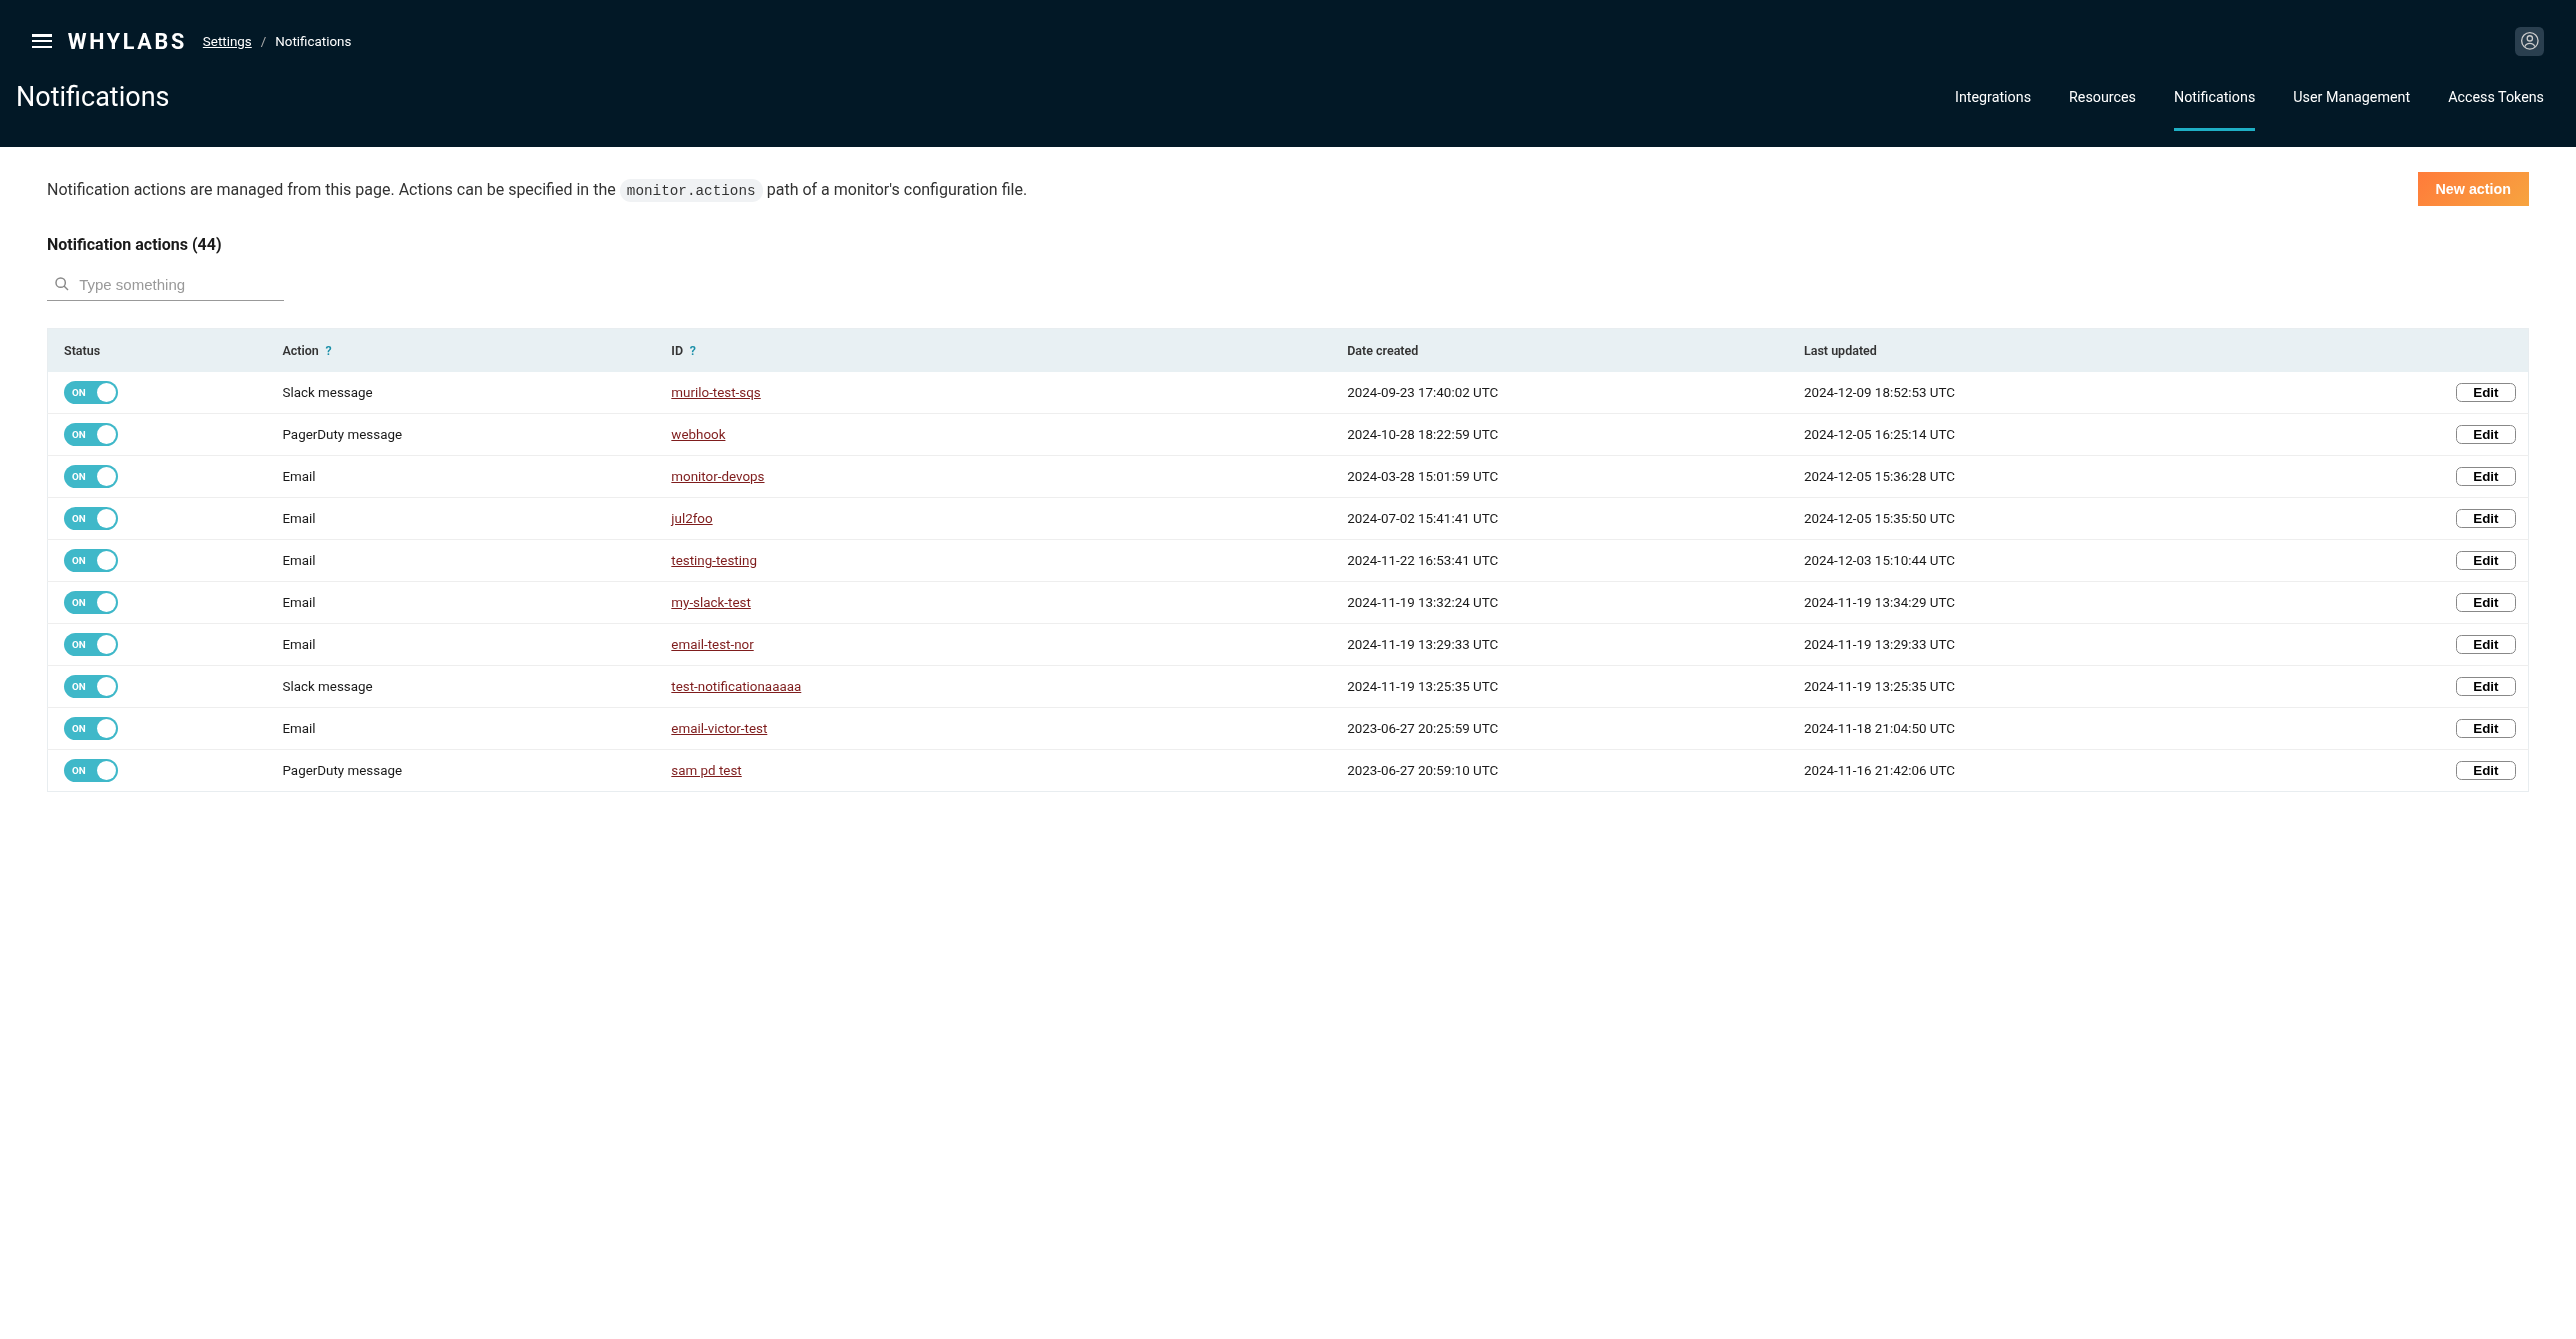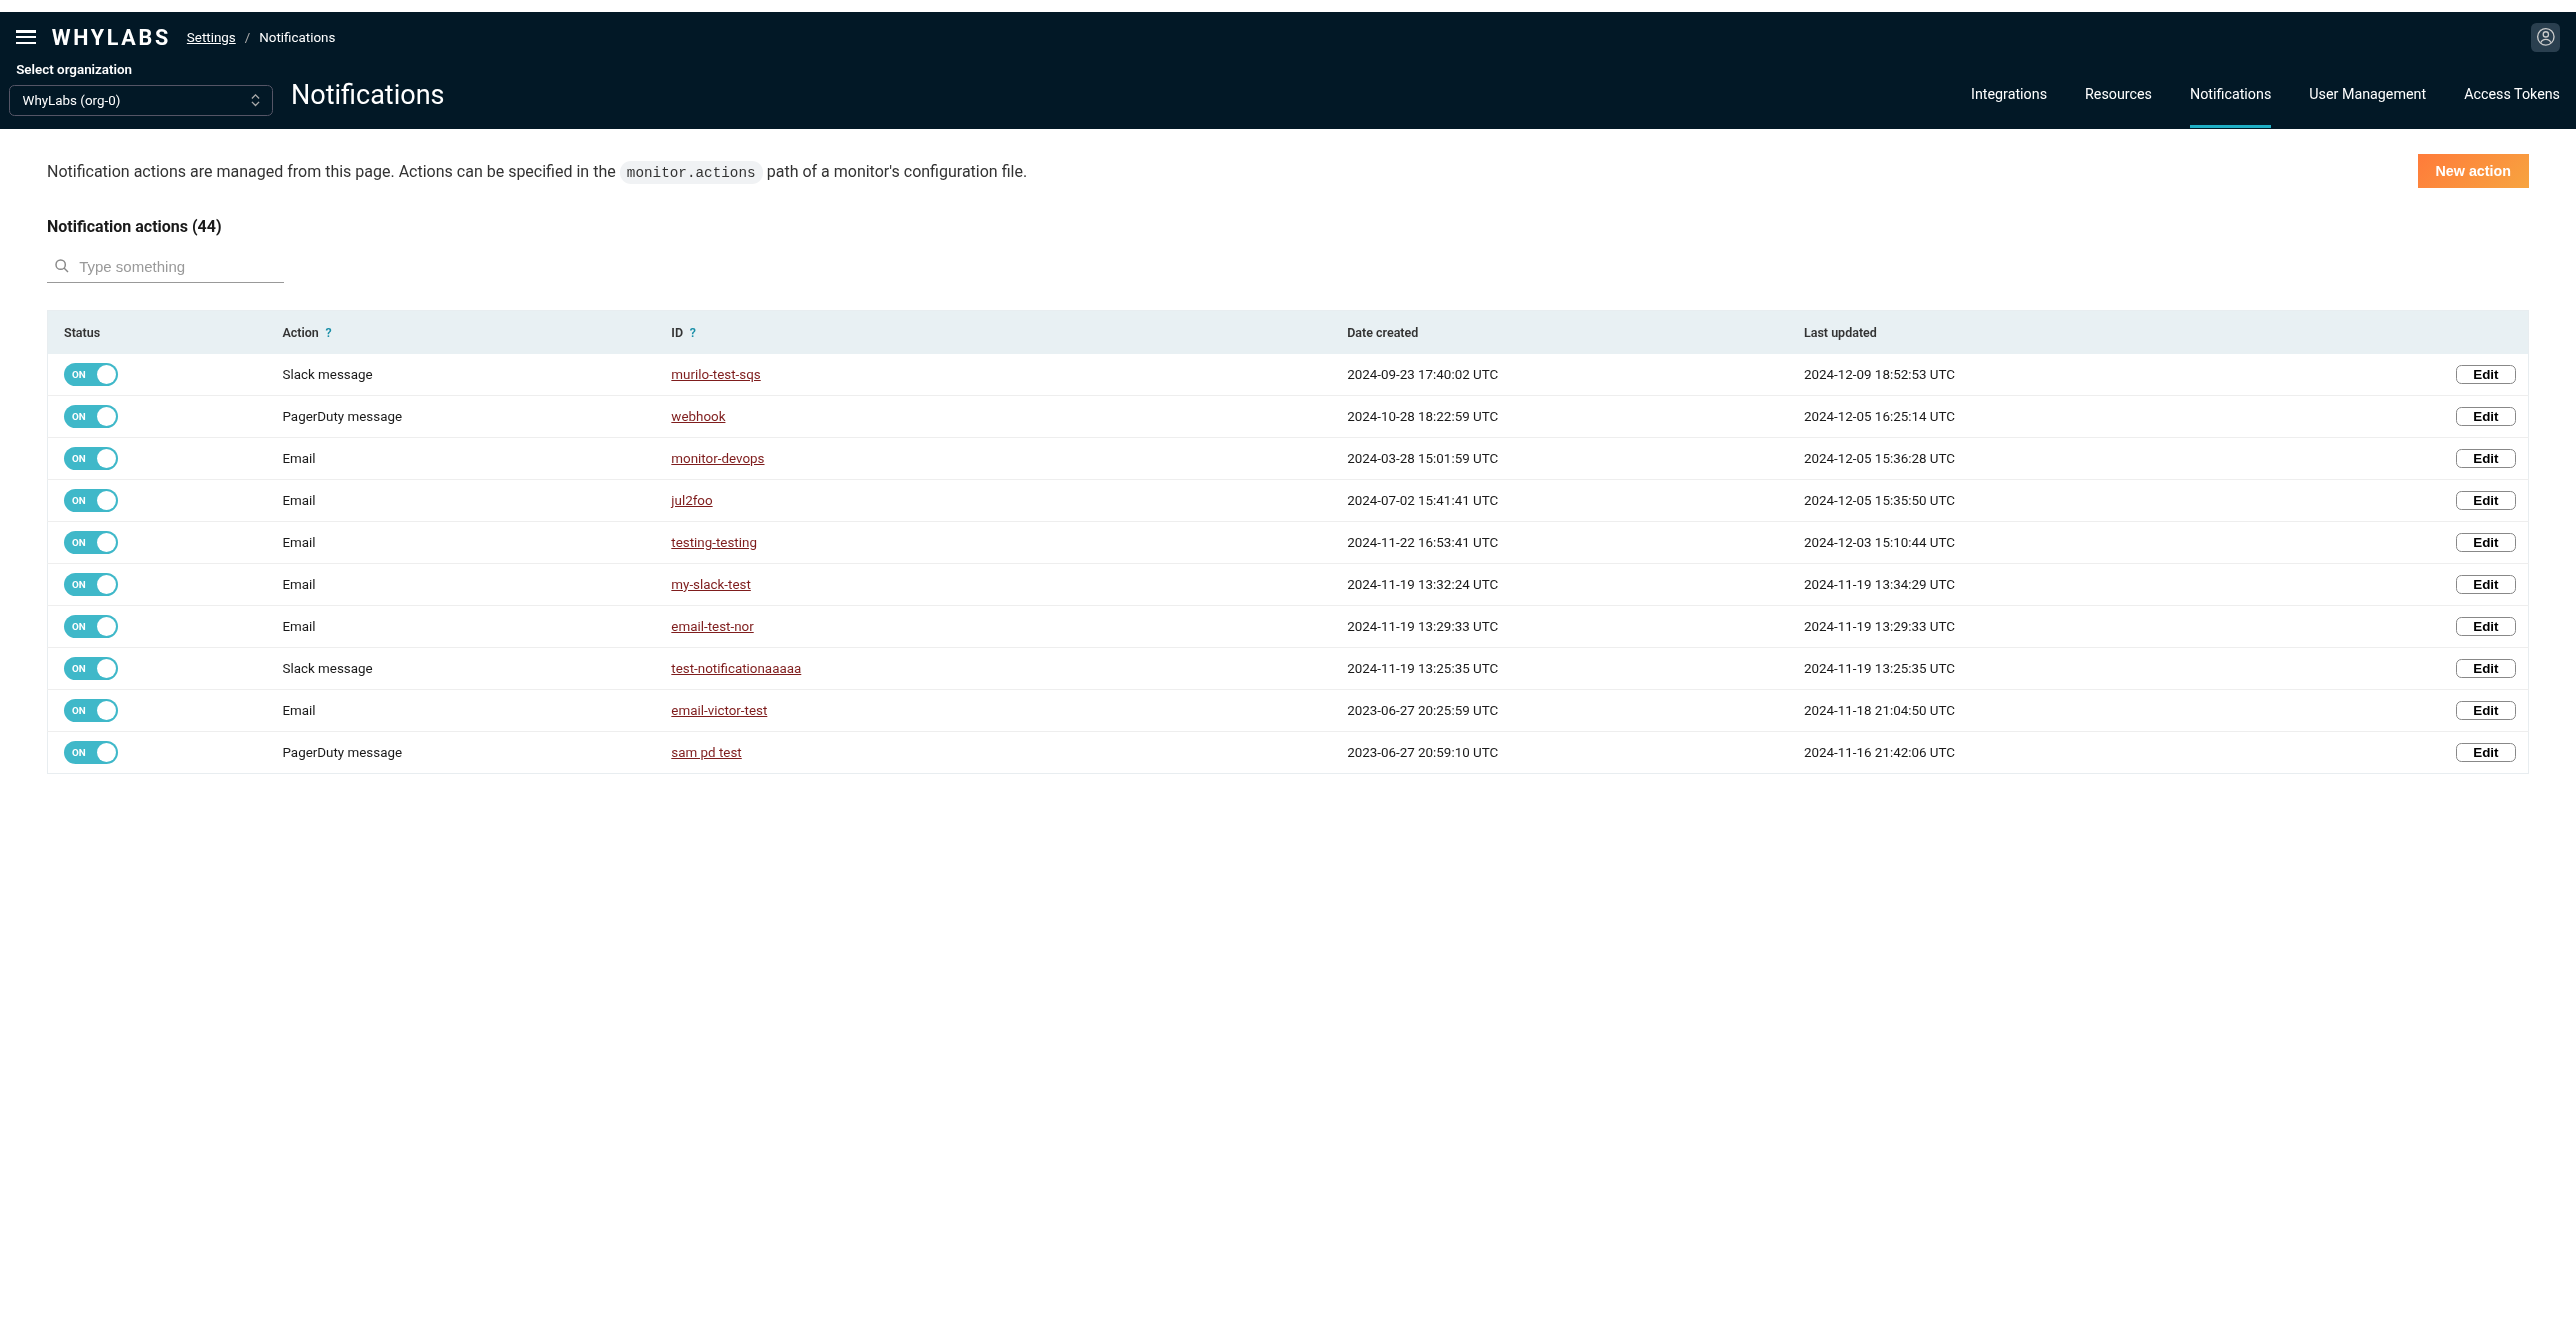--- a/index.html
+++ b/index.html
@@ -8,22 +8,21 @@
       box-sizing: border-box;
     }
     body {
       font-family: -apple-system, BlinkMacSystemFont, 'Segoe UI', Roboto, sans-serif;
       background: #fff;
       color: #1a1a1a;
     }
     .header {
       background: #021826;
       color: #fff;
-      padding: 0;
-      margin-top: 12px;
+      padding: 16px;
     }
     .header-top {
       display: flex;
       align-items: center;
       padding: 10.7px 16px;
       gap: 16px;
     }
     .hamburger {
       display: flex;
       flex-direction: column;
@@ -279,34 +278,20 @@
     <div class="header-top-spacer"></div>
     <div class="profile-icon">
       <svg width="19.7" height="19.7" viewBox="0 0 24 24" fill="none" stroke="#ccc" stroke-width="1.6">
         <circle cx="12" cy="12" r="10"></circle>
         <circle cx="12" cy="9" r="3.2"></circle>
         <path d="M6 19c1-3 4-4 6-4s5 1 6 4"></path>
       </svg>
     </div>
   </div>
   <div class="header-bottom">
-    <div class="org-section">
-      <div class="org-label">Select organization</div>
-      <div class="org-select">
-        <span>WhyLabs (org-0)</span>
-        <span class="org-select-chevron">
-          <svg width="9" height="5.4" viewBox="0 0 10 6">
-              <path d="M1 5 L5 1 L9 5" stroke="#aaa" stroke-width="1.5" fill="none"></path>
-            </svg>
-          <svg width="9" height="5.4" viewBox="0 0 10 6">
-              <path d="M1 1 L5 5 L9 1" stroke="#aaa" stroke-width="1.5" fill="none"></path>
-            </svg>
-        </span>
-      </div>
-    </div>
     <div class="page-title">Notifications</div>
     <div class="nav-spacer"></div>
     <div class="nav-tabs">
       <div class="nav-tab">Integrations</div>
       <div class="nav-tab">Resources</div>
       <div class="nav-tab active">Notifications</div>
       <div class="nav-tab">User Management</div>
       <div class="nav-tab">Access Tokens</div>
     </div>
   </div>

